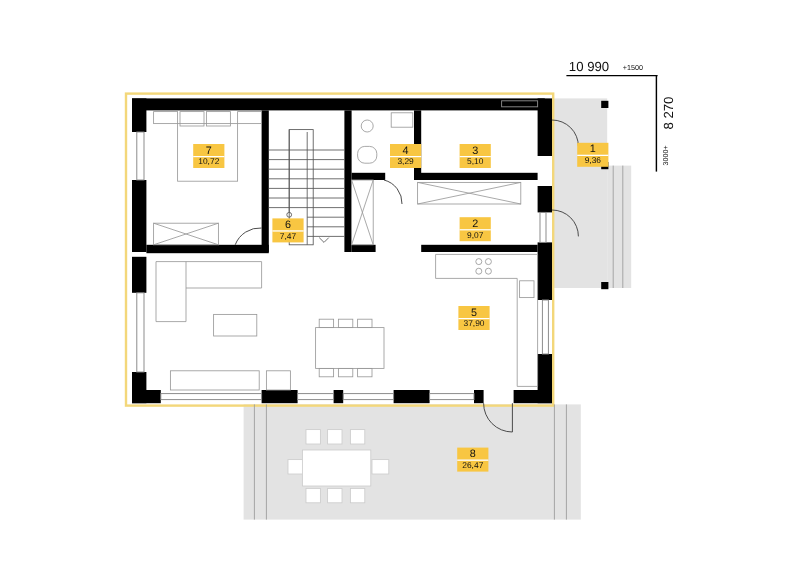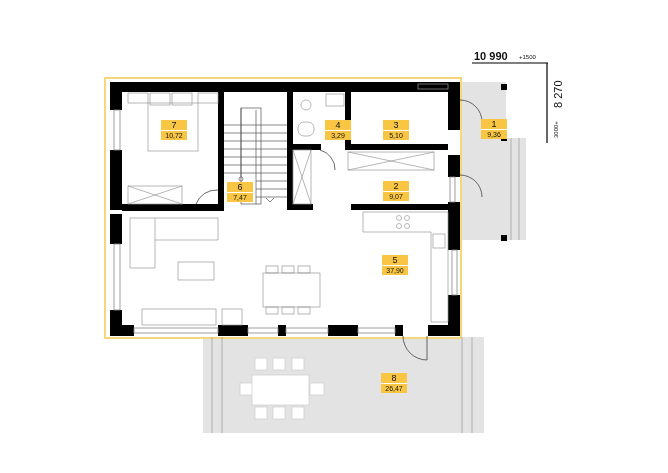--- a/index.html
+++ b/index.html
@@ -161,21 +161,21 @@
     <rect x="501" y="135" width="6" height="6"></rect>
     <rect x="501" y="235" width="6" height="6"></rect>
   </g>
 
   <g stroke="#000" stroke-width="1.2" fill="none">
     <line x1="472" y1="63" x2="548" y2="63"></line>
     <line x1="547" y1="63" x2="547" y2="143"></line>
   </g>
 </svg>
 
-<div class="dim" style="left:474px;top:50px;font-size:11px;font-weight:bold;">10 990</div>
+<div class="dim" style="left:474px;top:50px;font-size:11px;">10 990</div>
 <div class="dim" style="left:519px;top:54px;font-size:6px;">+1500</div>
 <div class="dim" style="left:540px;top:86px;font-size:11px;transform:rotate(-90deg);transform-origin:left top;top:108px;left:552px;">8 270</div>
 <div class="dim" style="font-size:6px;transform:rotate(-90deg);transform-origin:left top;top:138px;left:553px;">3000+</div>
 
 <div class="label" style="left:481px;top:119px;">
   <span class="num">1</span>
   <span class="area">9,36</span>
 </div>
 <div class="label" style="left:383px;top:181px;">
   <span class="num">2</span>

